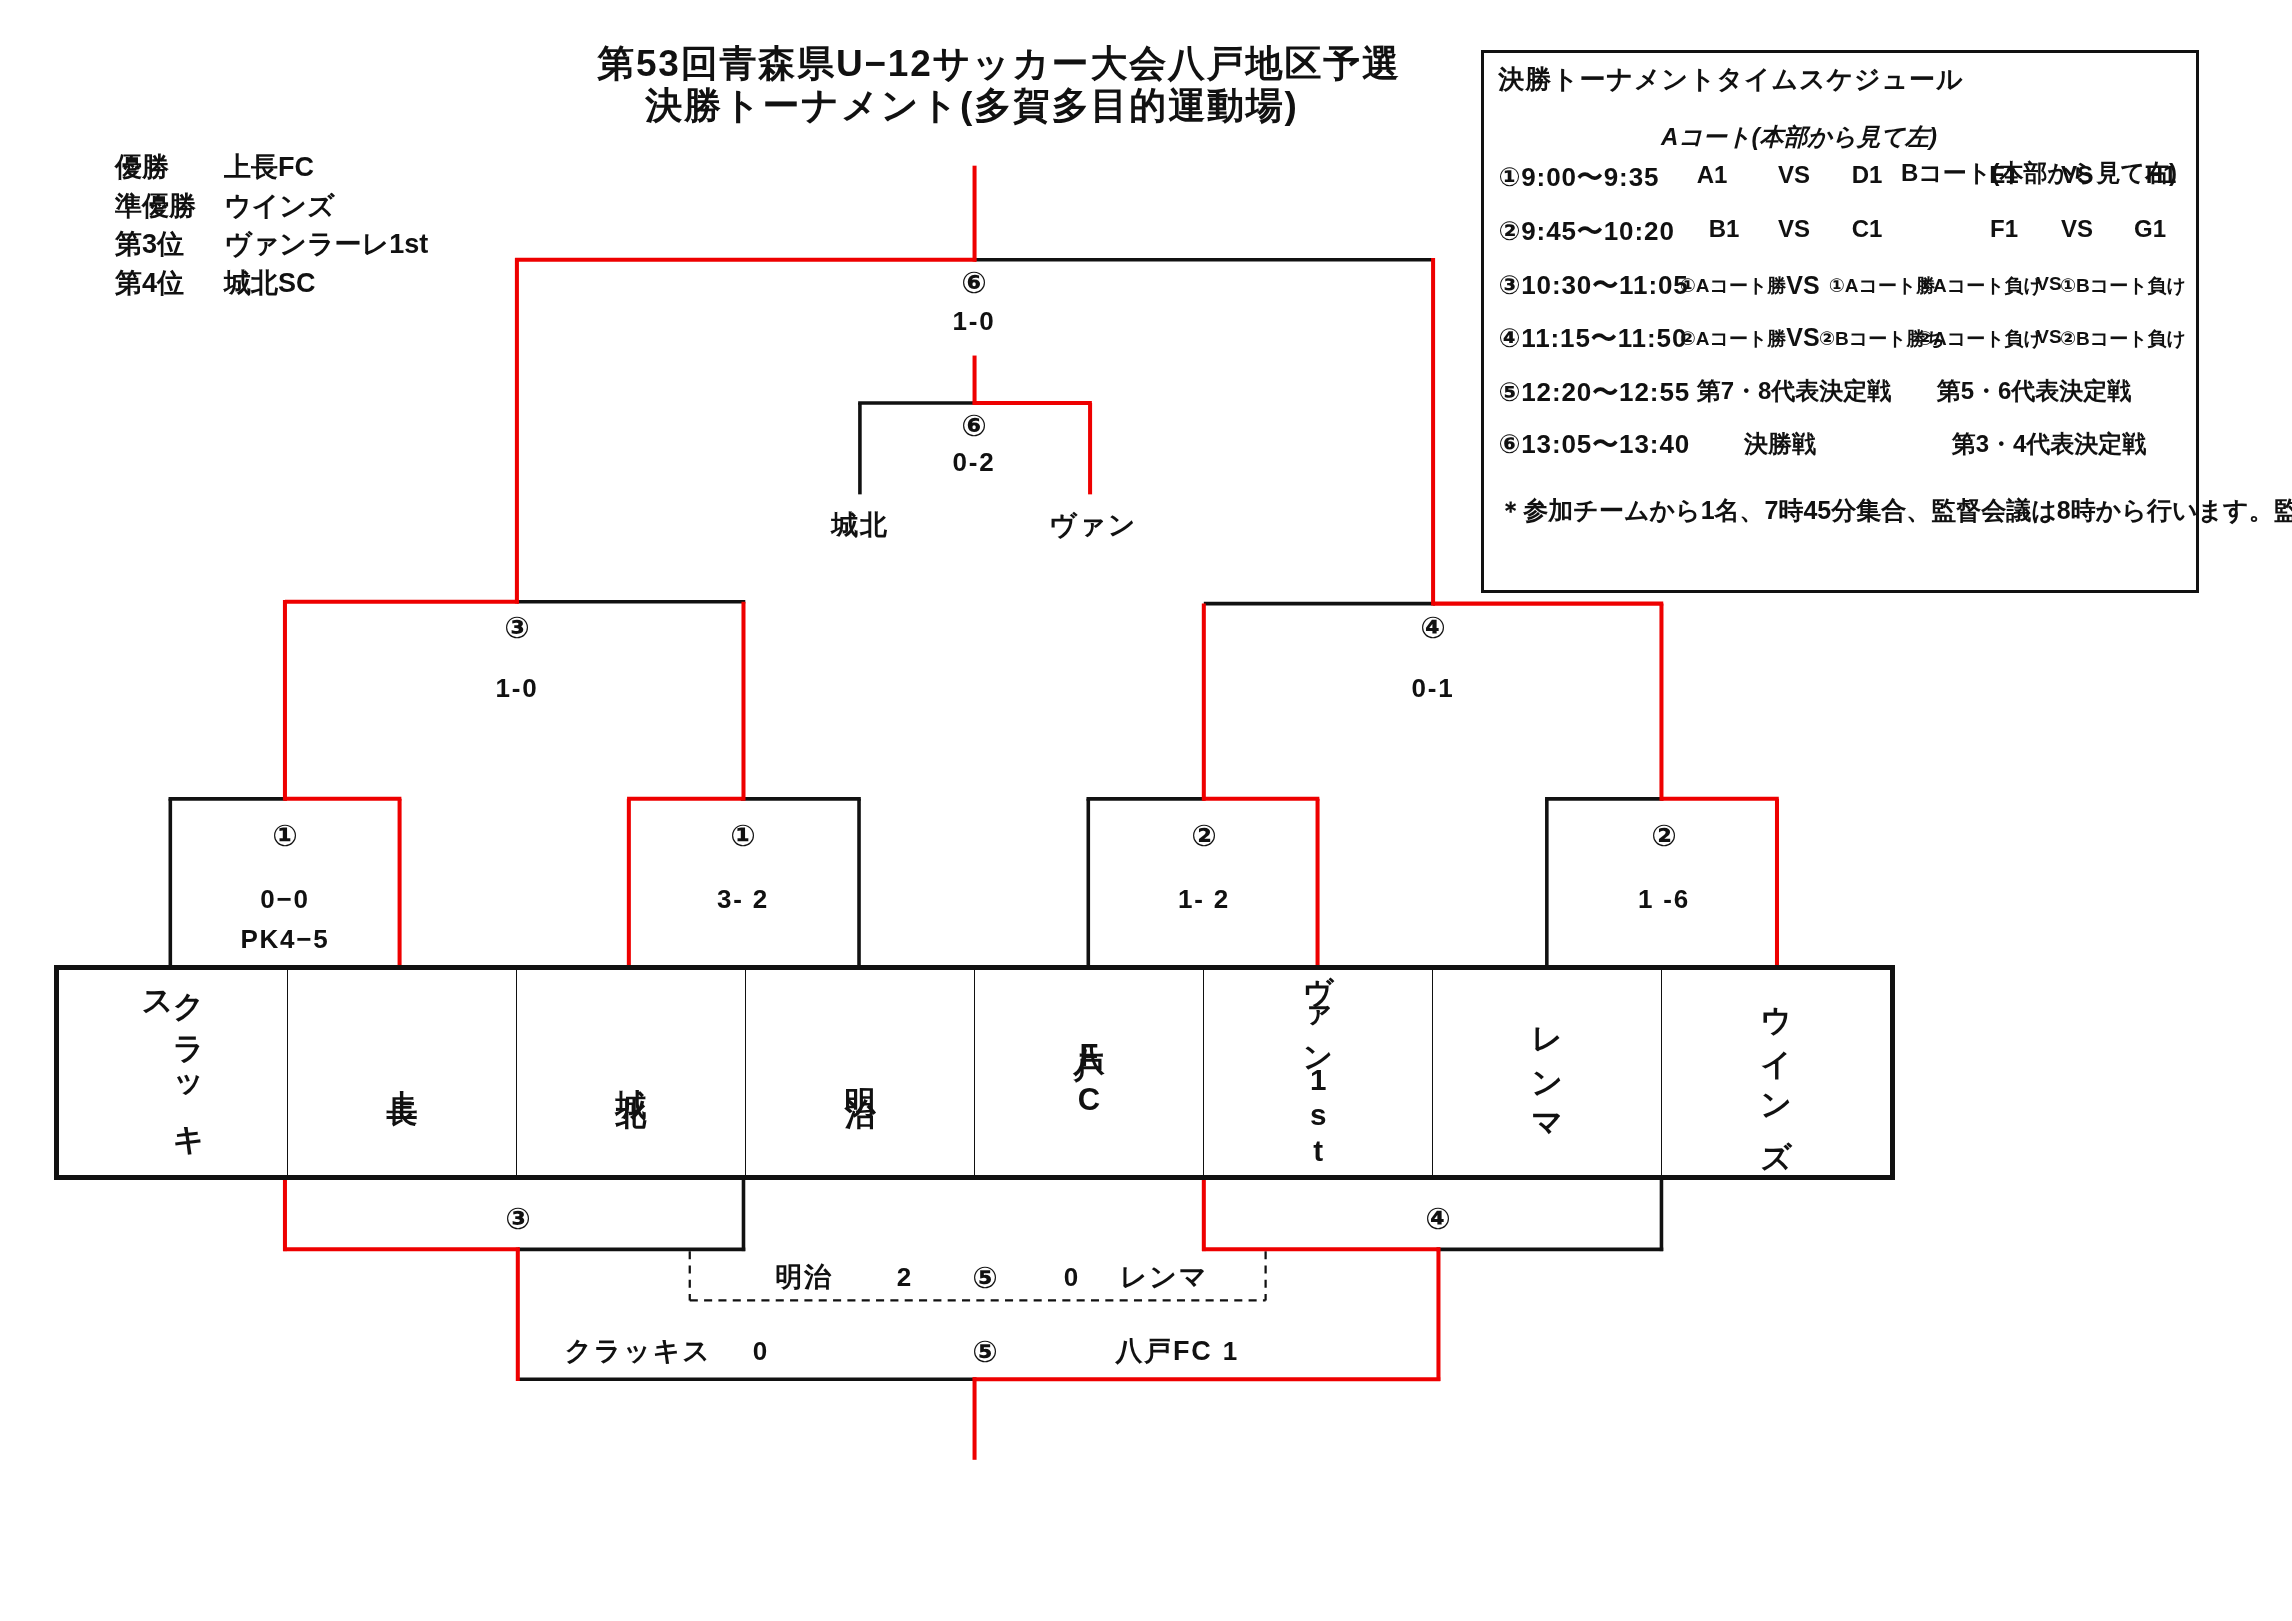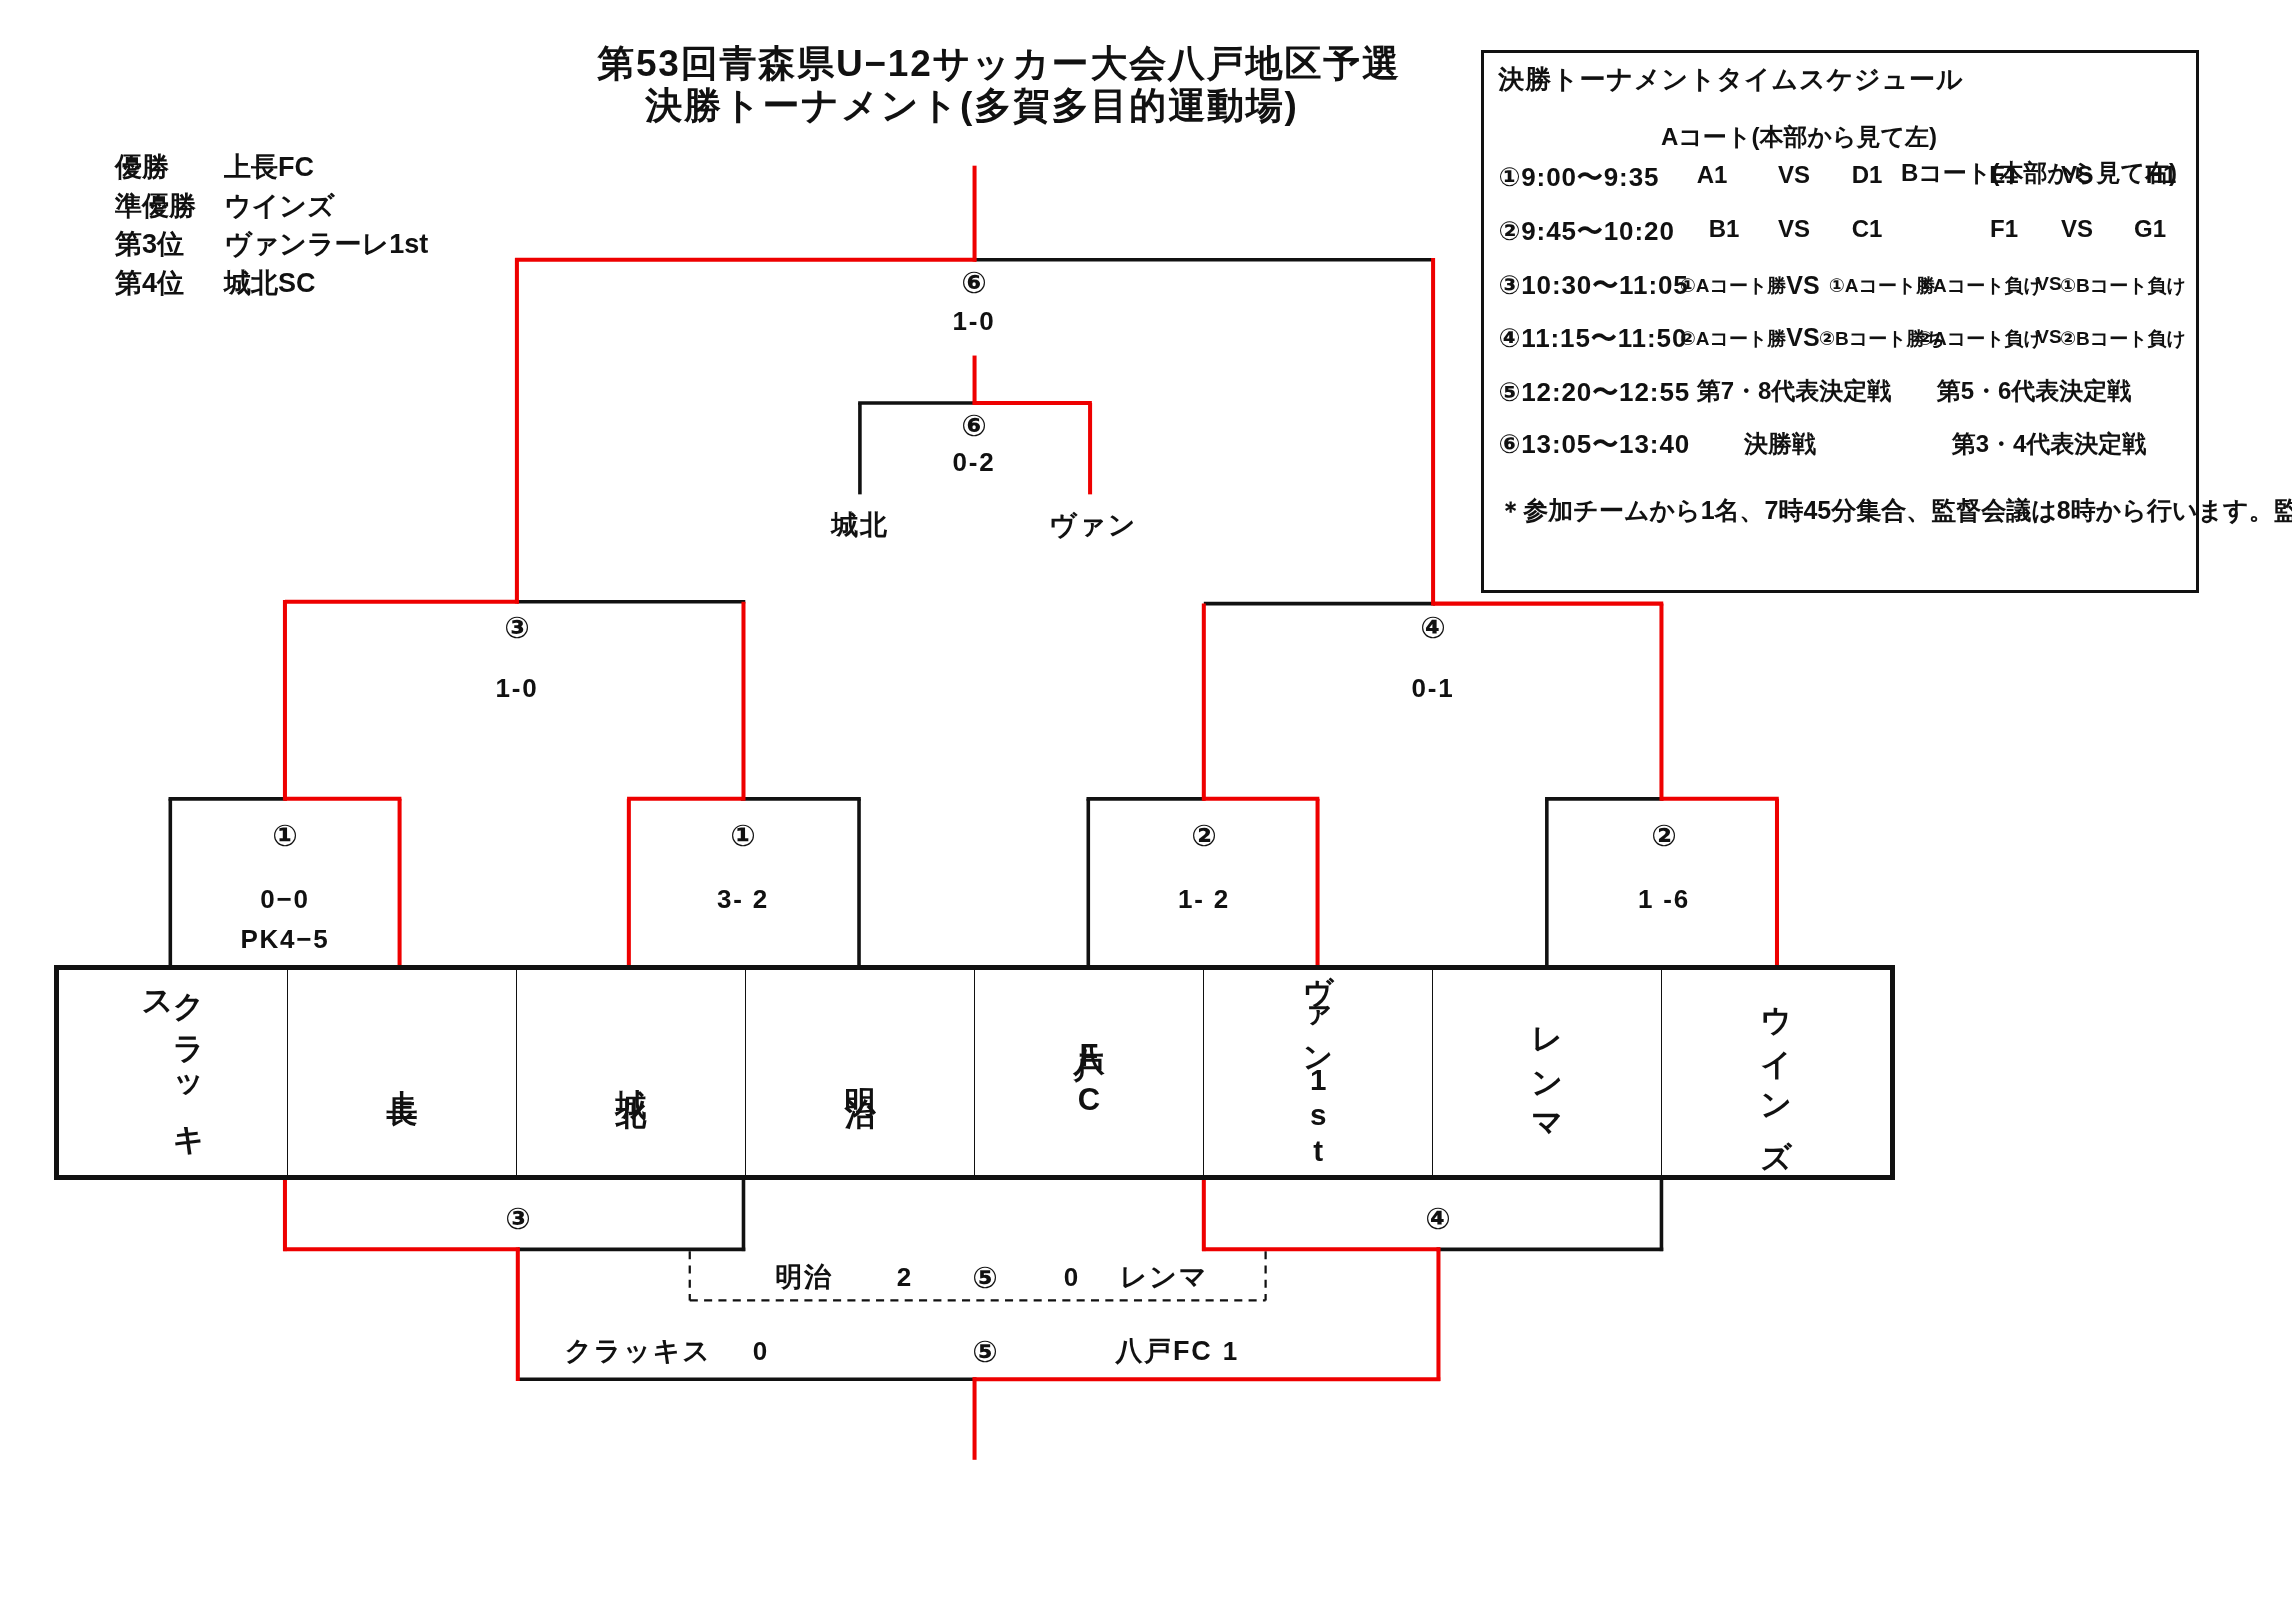--- a/index.html
+++ b/index.html
@@ -184,21 +184,21 @@
     <div class="cell">
         <span class="tname">レンマ</span>
       </div>
     <div class="cell">
         <span class="tname">ウインズ</span>
       </div>
   </div>
 
   <div class="sched">
     <div class="abs s-title">決勝トーナメントタイムスケジュール</div>
-    <div class="abs s-head" style="left:315px;top:68px;">Aコート(本部から見て左)</div>
+    <div class="abs s-head" style="left:315px;top:68px;font-style:italic;">Aコート(本部から見て左)</div>
     <div class="abs s-head" style="left:555px;top:68px;margin-top:36px;">Bコート(本部から見て右)</div>
 
     <div class="abs s-time" style="top:107px;">①9:00〜9:35</div>
     <div class="abs s-item" style="left:228px;top:108px;">A1</div>
     <div class="abs s-item" style="left:310px;top:108px;">VS</div>
     <div class="abs s-item" style="left:383px;top:108px;">D1</div>
     <div class="abs s-item" style="left:520px;top:108px;">E1</div>
     <div class="abs s-item" style="left:593px;top:108px;">VS</div>
     <div class="abs s-item" style="left:666px;top:108px;margin-left:11px;">H1</div>
 

